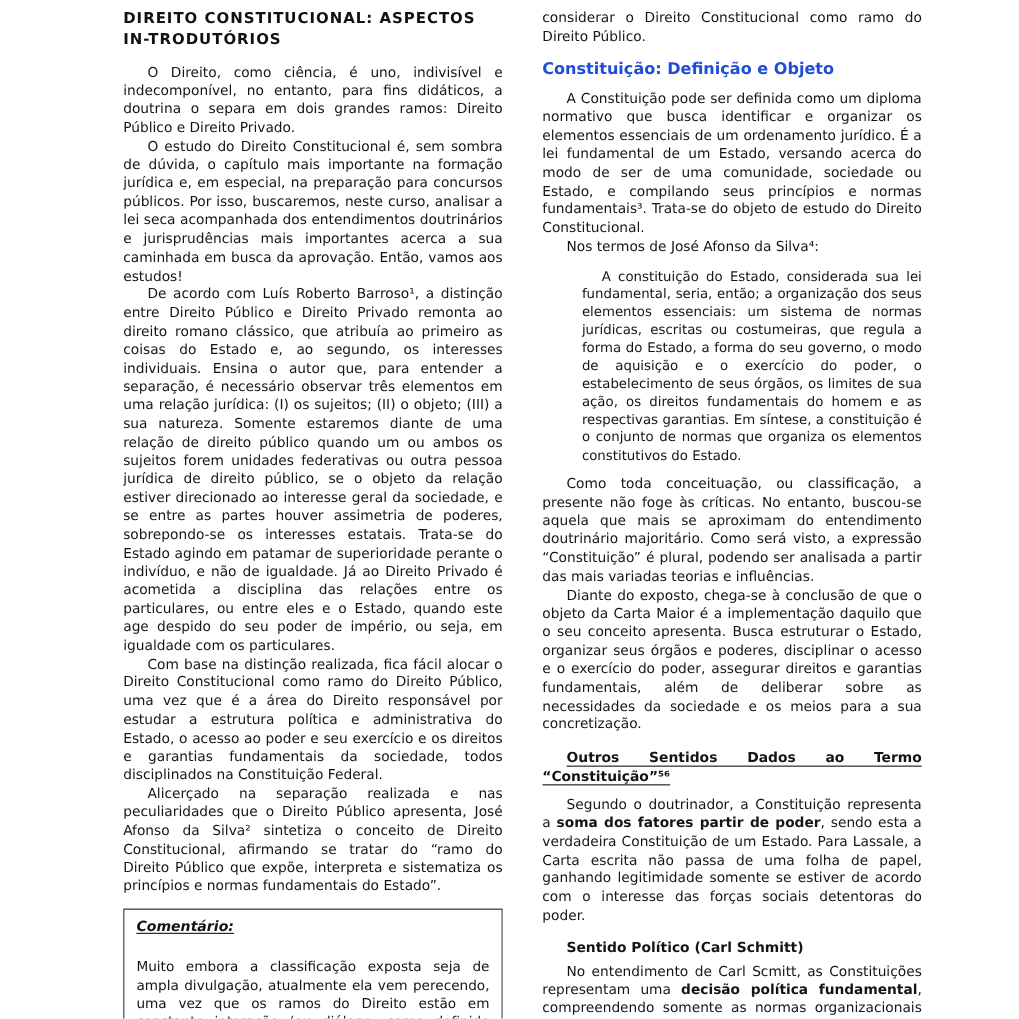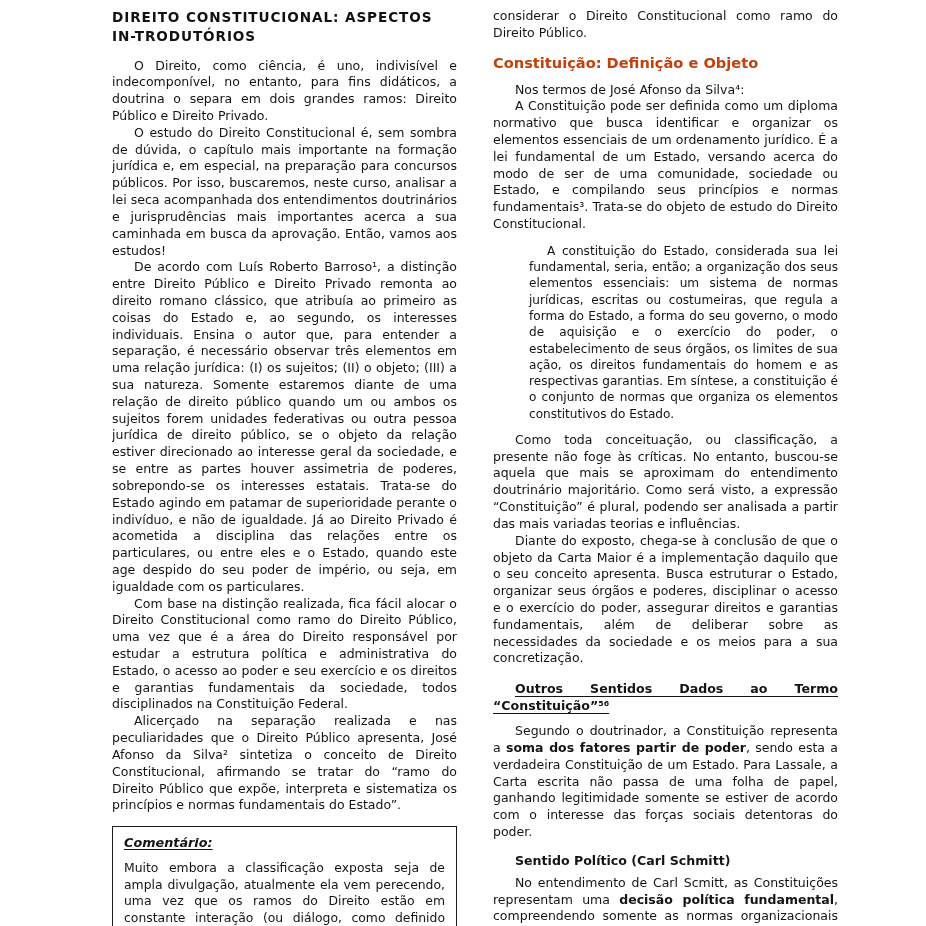--- a/index.html
+++ b/index.html
@@ -41,21 +41,21 @@
     line-height: 1.42;
     margin: 0 0 11px 0;
     text-transform: uppercase;
     color: #111;
   }
   h2.section-title {
     font-size: 14.6px;
     font-weight: bold;
     margin: 12px 0 9px 0;
     line-height: 1.3;
-    color: #c2410c;
+    color: #1d4ed8;
   }
   p {
     margin: 0;
     font-size: 12.5px;
     line-height: 1.345;
     text-align: justify;
     text-indent: 22px;
     hyphens: auto;
   }
   p.noindent { text-indent: 0; }
@@ -87,21 +87,21 @@
     margin-top: 12px;
     padding: 7px 11px 9px 11px;
     box-sizing: border-box;
   }
   .comment-box .comment-label {
     font-style: italic;
     font-weight: bold;
     font-size: 12.8px;
     text-decoration: underline;
     text-underline-offset: 2px;
-    margin: 0 0 9px 0;
+    margin: 0 0 20px 0;
     text-indent: 0;
   }
   .comment-box p {
     font-size: 12.4px;
     line-height: 1.335;
     text-indent: 0;
   }
   .comment-box p + p { margin-top: 2px; }
   b, strong { font-weight: bold; }
 </style>
@@ -125,22 +125,22 @@
         <p>Muito embora a classificação exposta seja de ampla divulgação, atualmente ela vem perecendo, uma vez que os ramos do Direito estão em constante interação (ou diálogo, como definido pela professora Cláudia de Lima Marques). A divisão em voga é resquício de época em que se entendia que o cerne do Direito Privado seria o Código Civil e do Direito Público a Constituição. Entretanto, com a evolução do Direito, passou-se a considerar a Constituição como esteio do ordenamento jurídico como um todo, sobrepondo-se, aos demais ramos. Esta mutação é reflexo do princípio da Supremacia da Constituição, a ser estudado de forma detalhada adiante.</p>
 
       </div>
     </div>
 
     <div class="col right">
       <p class="noindent">considerar o Direito Constitucional como ramo do Direito Público.</p>
 
       <h2 class="section-title">Constituição: Definição e Objeto</h2>
 
+      <p>A Constituição pode ser definida como um diploma normativo que busca identificar e organizar os elementos essenciais de um ordenamento jurídico. É a lei fundamental de um Estado, versando acerca do modo de ser de uma comunidade, sociedade ou Estado, e compilando seus princípios e normas fundamentais³. Trata-se do objeto de estudo do Direito Constitucional.</p>
       <p>Nos termos de José Afonso da Silva⁴:</p>
-      <p>A Constituição pode ser definida como um diploma normativo que busca identificar e organizar os elementos essenciais de um ordenamento jurídico. É a lei fundamental de um Estado, versando acerca do modo de ser de uma comunidade, sociedade ou Estado, e compilando seus princípios e normas fundamentais³. Trata-se do objeto de estudo do Direito Constitucional.</p>
 
       <div class="quote">
         <p>A constituição do Estado, considerada sua lei fundamental, seria, então; a organização dos seus elementos essenciais: um sistema de normas jurídicas, escritas ou costumeiras, que regula a forma do Estado, a forma do seu governo, o modo de aquisição e o exercício do poder, o estabelecimento de seus órgãos, os limites de sua ação, os direitos fundamentais do homem e as respectivas garantias. Em síntese, a constituição é o conjunto de normas que organiza os elementos constitutivos do Estado.</p>
       </div>
 
       <p>Como toda conceituação, ou classificação, a presente não foge às críticas. No entanto, buscou-se aquela que mais se aproximam do entendimento doutrinário majoritário. Como será visto, a expressão “Constituição” é plural, podendo ser analisada a partir das mais variadas teorias e influências.</p>
       <p>Diante do exposto, chega-se à conclusão de que o objeto da Carta Maior é a implementação daquilo que o seu conceito apresenta. Busca estruturar o Estado, organizar seus órgãos e poderes, disciplinar o acesso e o exercício do poder, assegurar direitos e garantias fundamentais, além de deliberar sobre as necessidades da sociedade e os meios para a sua concretização.</p>
 
       <p class="subhead-underline">Outros Sentidos Dados ao Termo “Constituição”⁵⁶</p>
 

